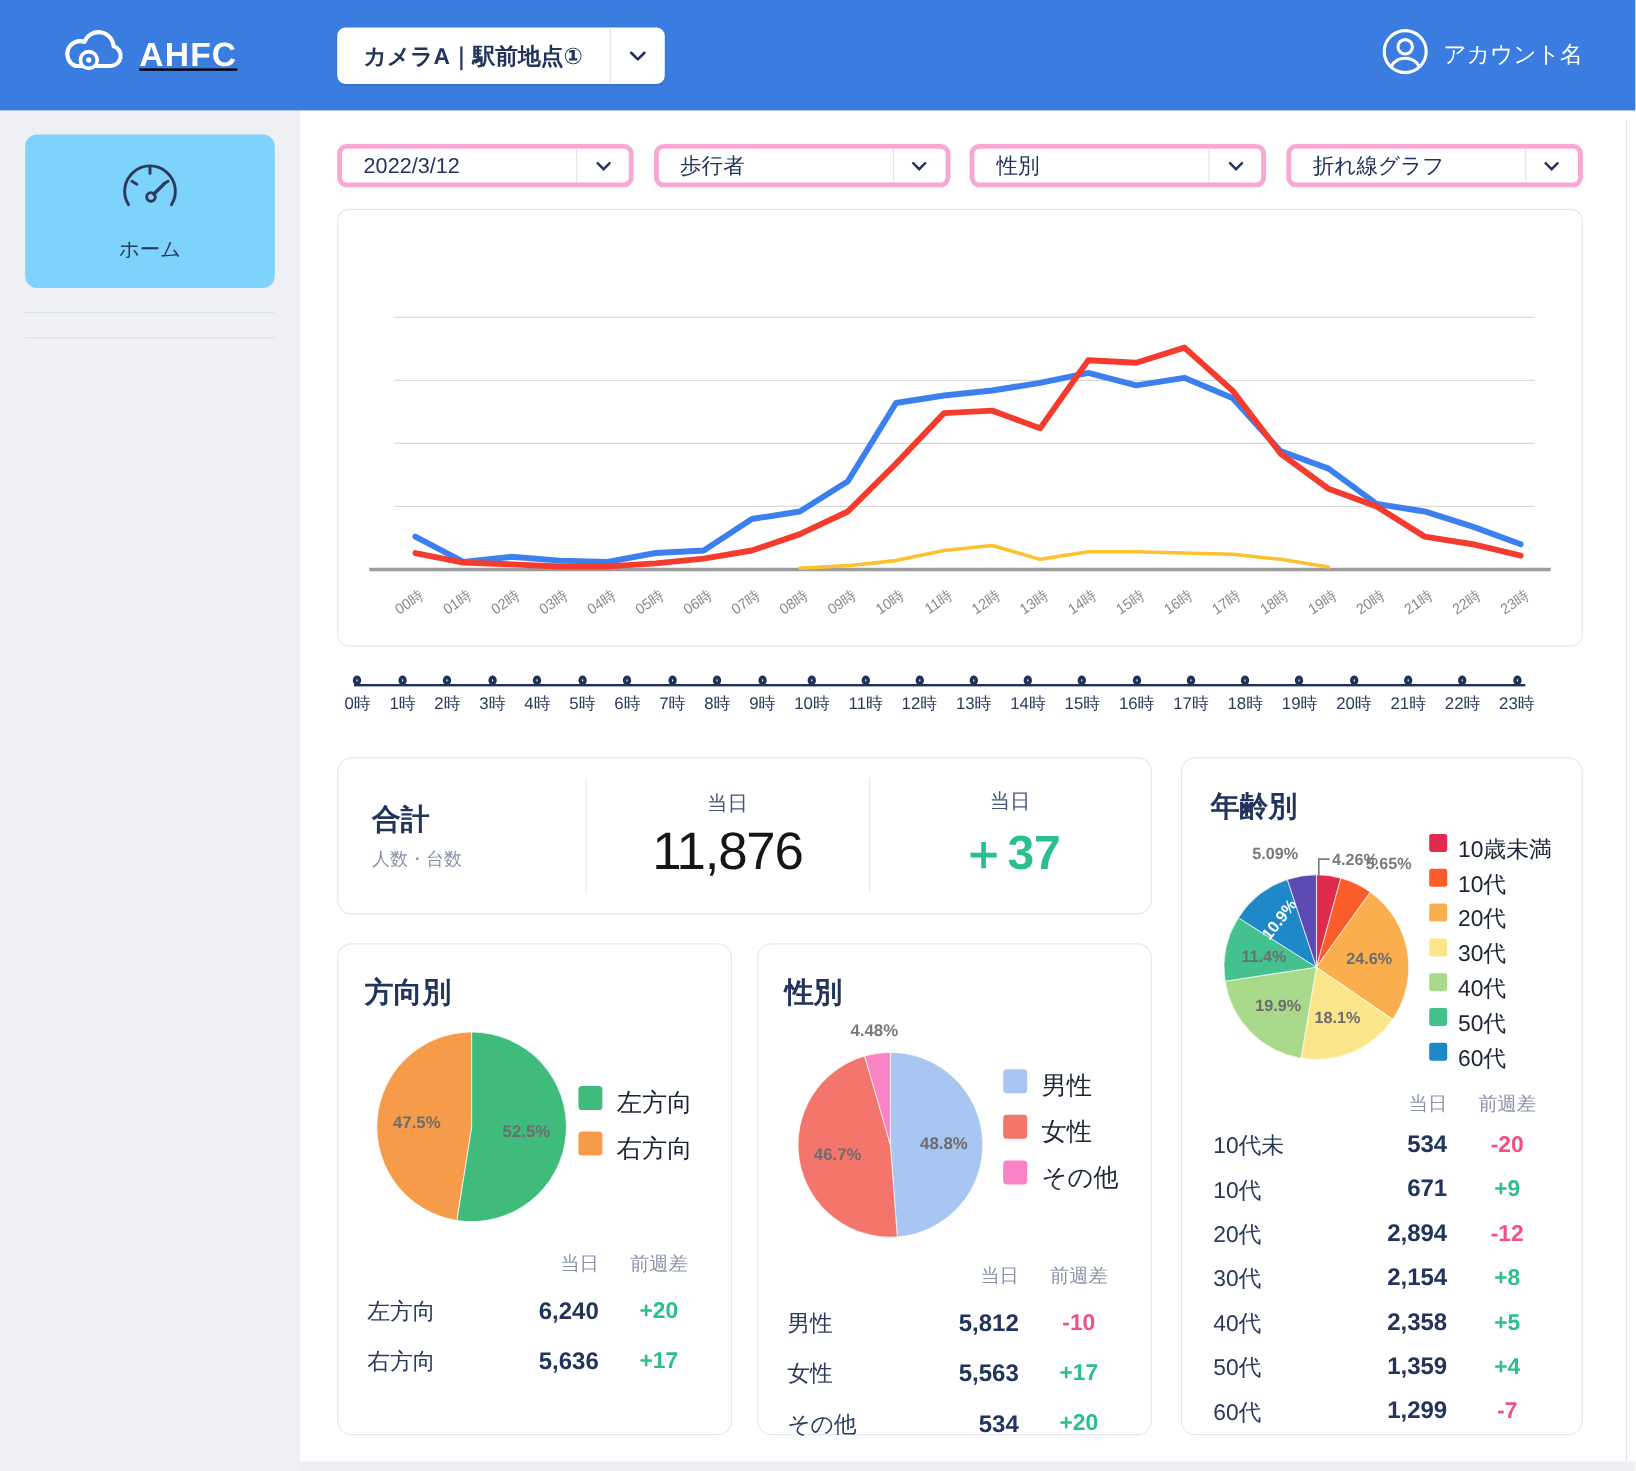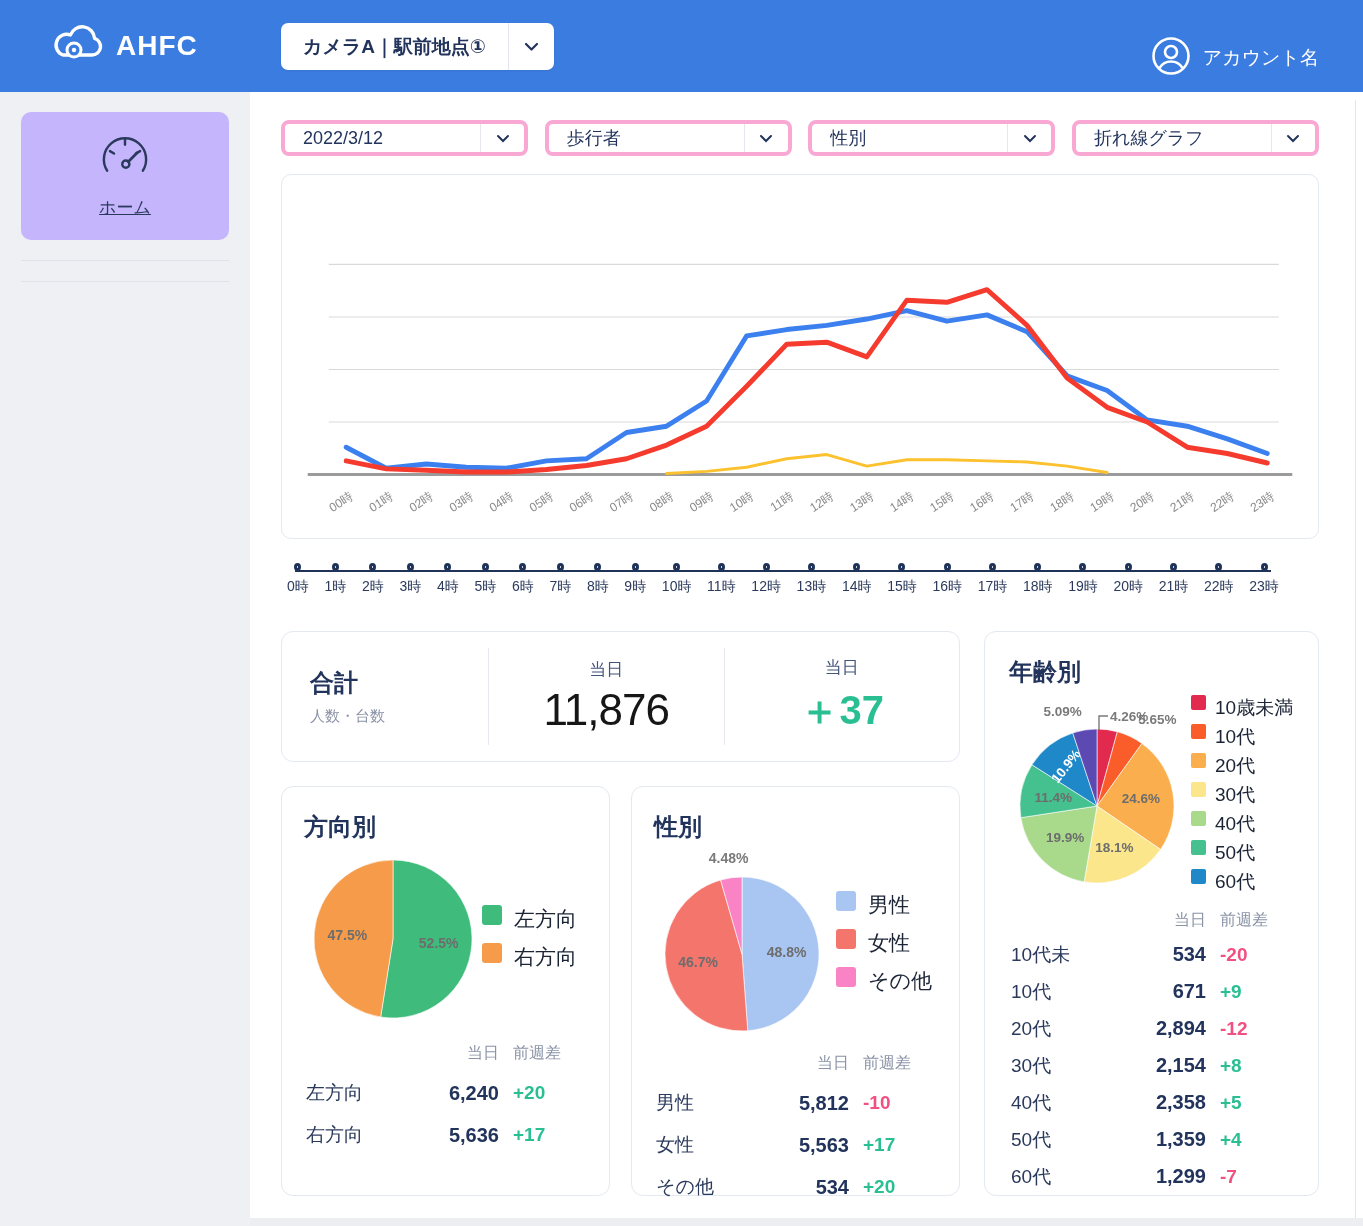--- a/index.html
+++ b/index.html
@@ -1,31 +1,31 @@
 <!DOCTYPE html>
 <html><head>
 <meta charset="utf-8">
 <style>
   * { margin:0; padding:0; box-sizing:border-box; }
   html,body { width:1363px; height:1226px; font-family:"Liberation Sans","DejaVu Sans",sans-serif; background:#fff; overflow:hidden; }
   .app { position:relative; width:1363px; height:1226px; }
 
   
-  .header { position:absolute; top:0; left:0; width:100%; height:92px; background:#3b7ce0; display:flex; align-items:center; z-index:5; }
+  .header { position:absolute; top:0; left:0; width:100%; height:92px; background:#3b7ce0; display:flex; align-items:center; z-index:5;text-decoration:underline; }
   .brand { display:flex; align-items:center; gap:12px; margin-left:52px; }
   .brand-text { color:#fff; font-size:28px; font-weight:bold; letter-spacing:1px; }
   .camera-select { position:absolute; left:281px; top:23px; height:47px; background:#fff; border-radius:7px; display:flex; align-items:center; cursor:pointer; box-shadow:0 1px 2px rgba(0,0,0,.08); }
   .camera-label { padding:0 22px; font-size:19px; color:#22345c; font-weight:600; white-space:nowrap; }
   .camera-chev { width:46px; height:100%; border-left:1px solid #e2e5ec; display:flex; align-items:center; justify-content:center; }
-  .account { position:absolute; right:44px; top:12px; height:92px; display:flex; align-items:center; gap:12px; color:#fff; font-size:19px; cursor:pointer; }
+  .account { position:absolute; right:44px; top:0; height:92px; display:flex; align-items:center; gap:12px; color:#fff; font-size:19px; cursor:pointer; }
 
   
   .sidebar { position:absolute; top:92px; left:0; width:250px; height:1134px; background:#eef0f3; }
   .side-card { margin:20px 21px 0; height:128px; border-radius:10px; display:flex; flex-direction:column; align-items:center; justify-content:center; gap:12px; color:#2b3a5c; font-size:17px; cursor:pointer; }
-  .side-card.active { background:#c4b5fd;text-decoration:underline; }
+  .side-card.active { background:#7dd3fc; }
   .side-div { border:none; border-top:1px solid #dfe2e8; margin:20px 21px; }
 
   
   .main { position:absolute; top:92px; left:250px; width:1113px; height:1134px; background:#fff; padding:28px 44px 0 31px; }
   .main::after { content:""; position:absolute; right:7px; top:8px; bottom:8px; width:1px; background:#e4e6ea; }
   .filters { display:flex; justify-content:space-between; }
   .dropdown { width:247px; height:36px; border:4px solid #f9a8d4; border-radius:8px; display:flex; align-items:center; cursor:pointer; background:#fff; }
   .dropdown .val { flex:1; padding-left:18px; font-size:18px; color:#22345c; white-space:nowrap; }
   .dropdown .chev { width:44px; height:100%; border-left:1px solid #e4e7ee; display:flex; align-items:center; justify-content:center; }
 
@@ -63,21 +63,21 @@
   .legend .sw { width:20px; height:20px; border-radius:3px; flex:0 0 auto; }
   .age-card { width:335px; height:565px; padding:24px 24px 0 24px; }
   .age-card .legend { gap:3px; }
   .age-card .legend li { font-size:19px; gap:9px; }
   .age-card .legend .sw { width:15px; height:15px; border-radius:2px; }
 
   .table { margin-top:8px; }
   .trow { display:flex; align-items:center; padding:8px 2px; }
   .trow .tlabel { flex:0 0 104px; font-size:19px; color:#2b3a5c; }
   .trow .tval { flex:1; text-align:right; font-size:20px; color:#22345c; font-weight:600; padding-right:14px; }
-  .trow .tdiff { flex:0 0 72px; text-align:left; font-size:19px; font-weight:600; }
+  .trow .tdiff { flex:0 0 72px; text-align:center; font-size:19px; font-weight:600; }
   .trow.thead .tval, .trow.thead .tdiff { font-size:16px; color:#8a93a6; font-weight:400; }
   .tdiff.pos { color:#2abf92; } .tdiff.neg { color:#f25081; }
   .age-card .trow { padding:5.5px 2px; }
   .age-card .trow .tlabel { flex:0 0 86px; }
 
   .bottom-strip { position:absolute; left:250px; right:0; bottom:0; height:8px; background:#eceef2; }
 </style>
 </head>
 <body>
 

